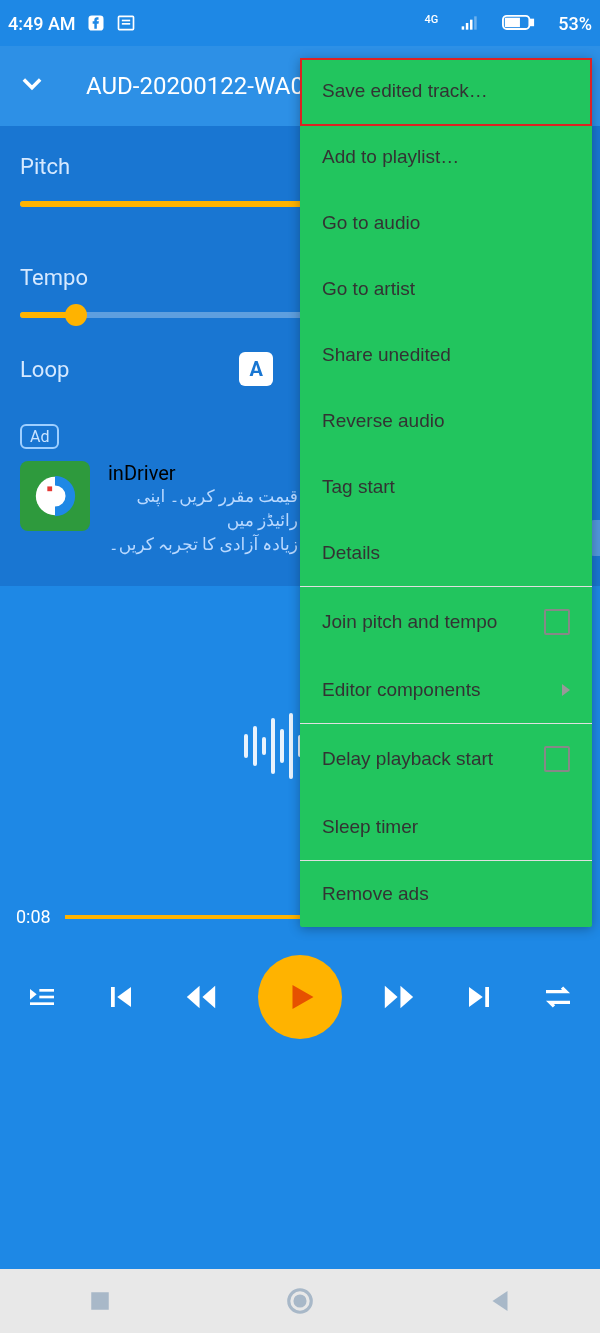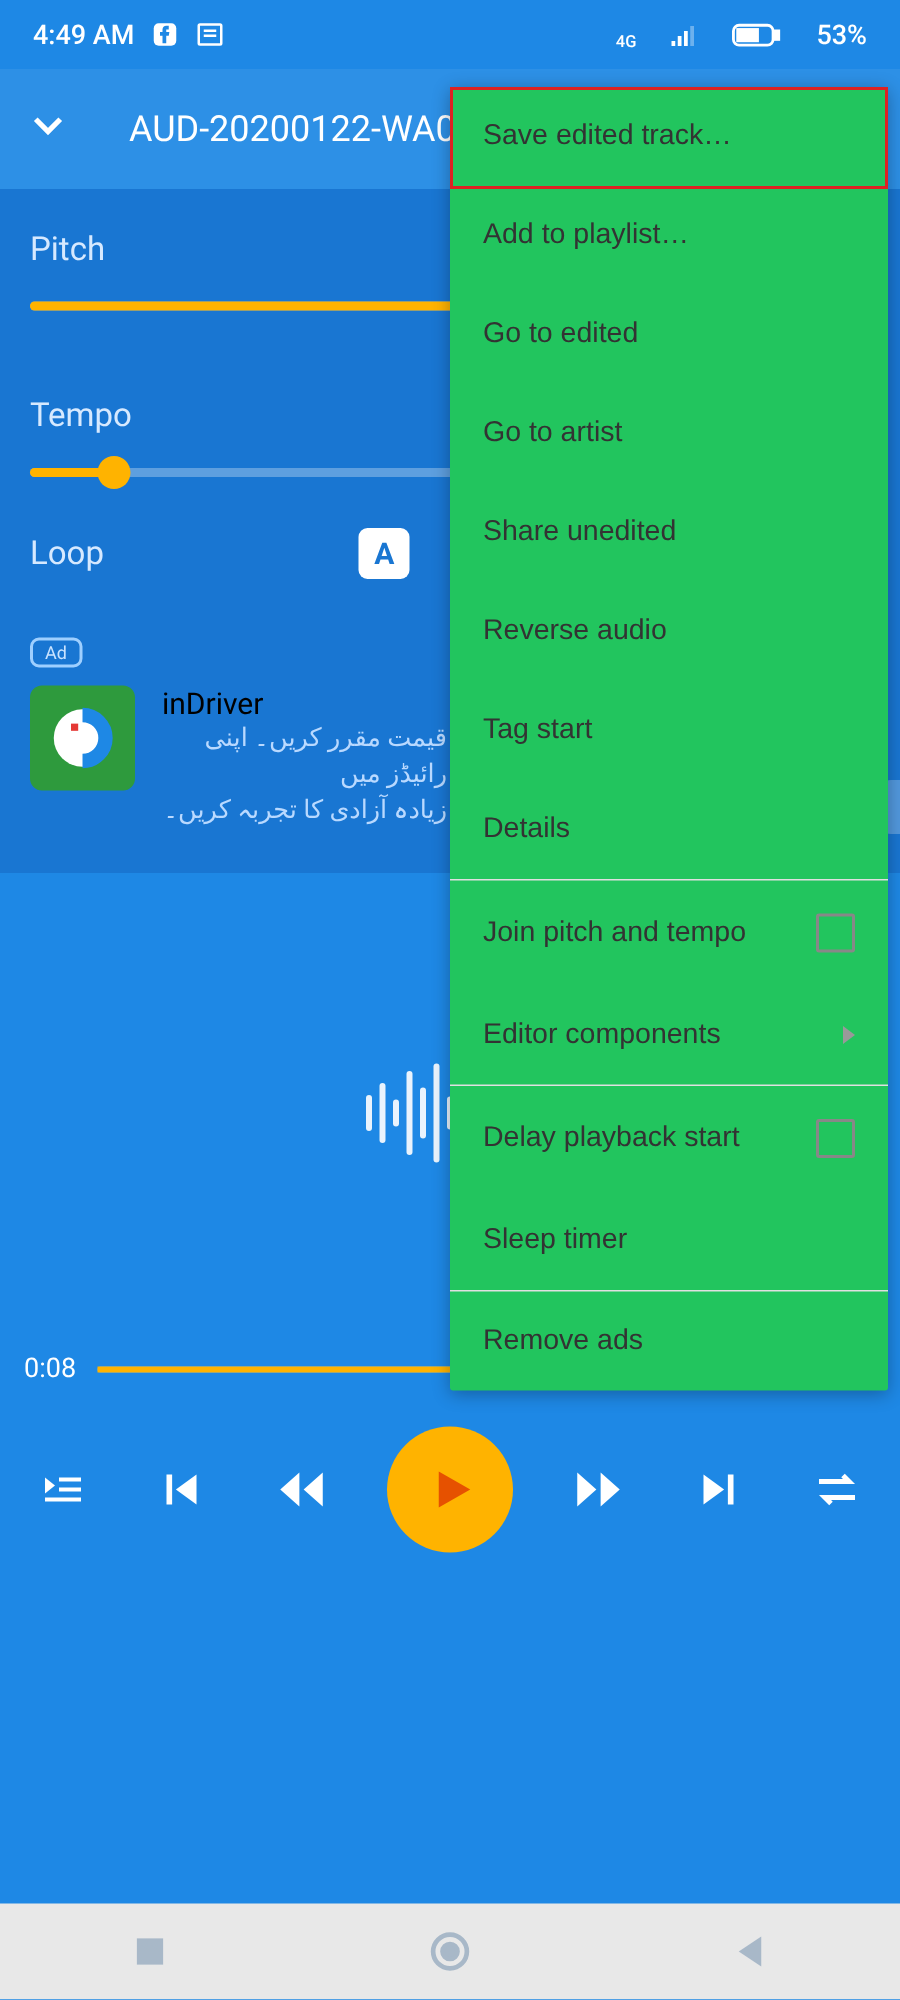--- a/index.html
+++ b/index.html
@@ -10,26 +10,26 @@
     font-family: -apple-system, Roboto, sans-serif;
     position: relative;
     overflow: hidden;
     color: #fff;
   }
   .statusbar {
     height: 46px;
     display: flex;
     align-items: center;
     justify-content: space-between;
-    padding: 0 22px;
+    padding: 0 8px;
     font-size: 18px;
     font-weight: 500;
   }
   .sb-left { display:flex; align-items:center; gap:10px; }
-  .sb-right { display:flex; align-items:flex-end; gap:22px; }
+  .sb-right { display:flex; align-items:flex-start; gap:22px; }
   .sb-icon { width:20px; height:20px; display:inline-flex; align-items:center; justify-content:center; }
   .titlebar {
     height: 80px;
     display:flex;
     align-items:center;
     padding: 0 18px;
     gap: 40px;
     font-size: 24px;
     background: rgba(255,255,255,0.07);
   }
@@ -52,21 +52,21 @@
     border-radius:50%; transform:translate(-50%,-50%);
   }
   .loop-row { display:flex; align-items:center; gap:170px; padding: 4px 20px 28px 20px; background:#1976d2; font-size:22px; color:#d6e9ff;}
   .loop-a {
     width:34px; height:34px; background:#fff; color:#1976d2; border-radius:6px;
     display:flex; align-items:center; justify-content:center; font-weight:700; font-size:20px;
   }
   .ad-section { background:#1976d2; padding: 10px 20px 30px 20px; }
   .ad-badge {
     display:inline-block; border:2px solid #9ecfff; color:#c9e3ff;
-    border-radius:6px; padding:1px 8px; font-size:12px; margin-bottom:12px;
+    border-radius:6px; padding:1px 8px; font-size:16px; margin-bottom:12px;
   }
   .ad-body { display:flex; gap:18px; align-items:flex-start; }
   .ad-icon {
     width:70px; height:70px; background:#2e9a3d; border-radius:8px;
     display:flex; align-items:center; justify-content:center; position:relative;
   }
   .ad-title { font-size:20px; color:#000000; }
   .ad-desc { font-size:17px; color:#b9d9ff; direction:rtl; text-align:right; line-height:1.4; max-width:190px;}
   
   .wave-area {
@@ -292,21 +292,21 @@
 </div>
 
 <div class="menu">
   <button class="menu-item">
       <span>Save edited track…</span>
     </button>
   <button class="menu-item">
       <span>Add to playlist…</span>
     </button>
   <button class="menu-item">
-      <span>Go to edited</span>
+      <span>Go to audio</span>
     </button>
   <button class="menu-item">
       <span>Go to artist</span>
     </button>
   <button class="menu-item">
       <span>Share unedited</span>
     </button>
   <button class="menu-item">
       <span>Reverse audio</span>
     </button>

